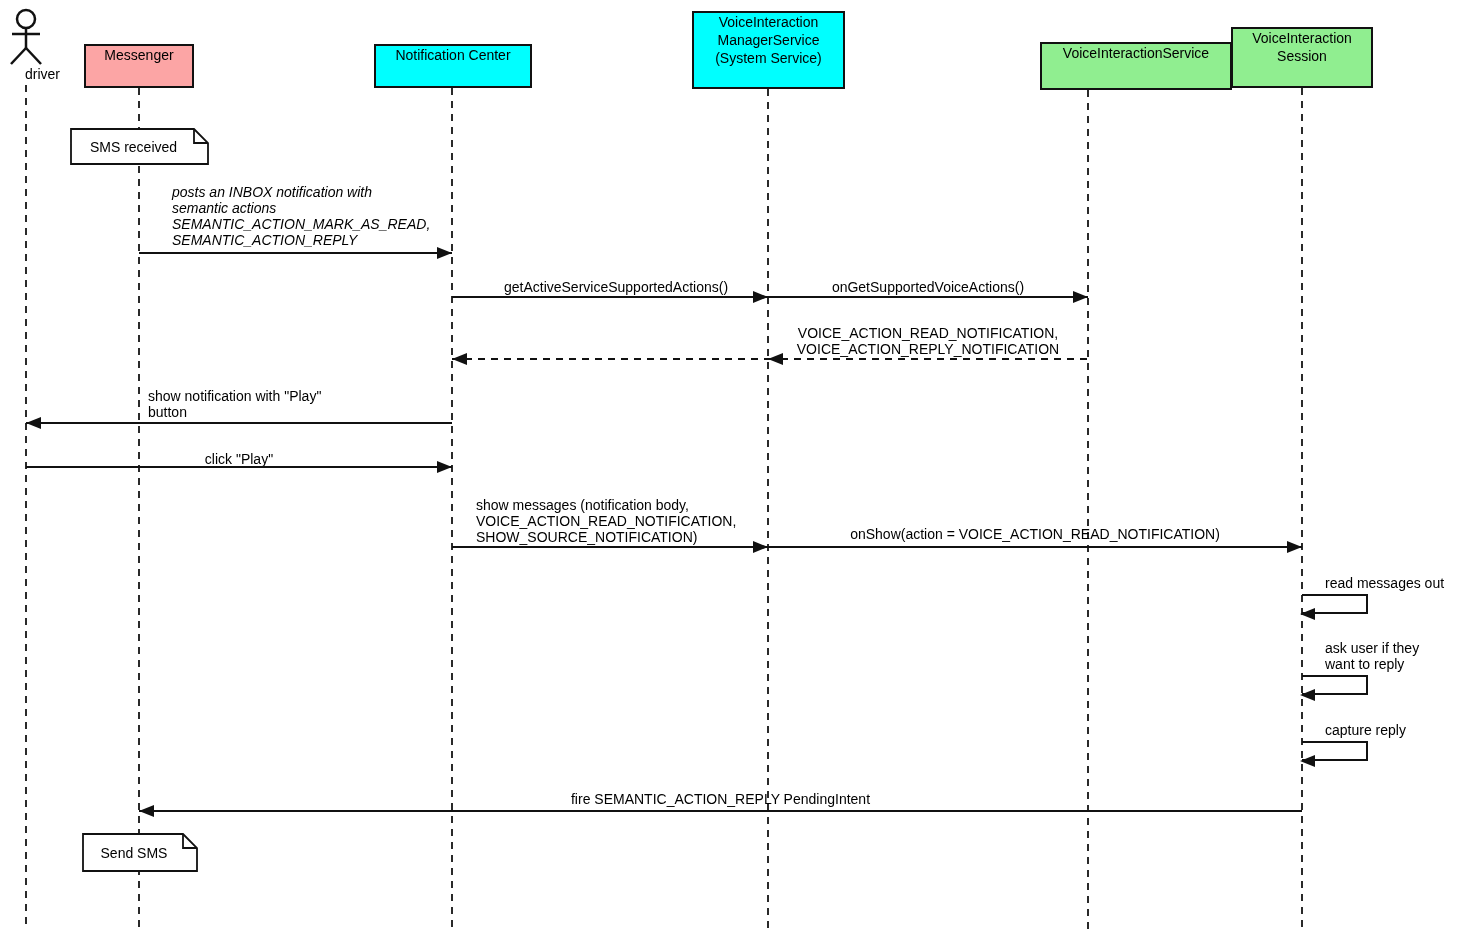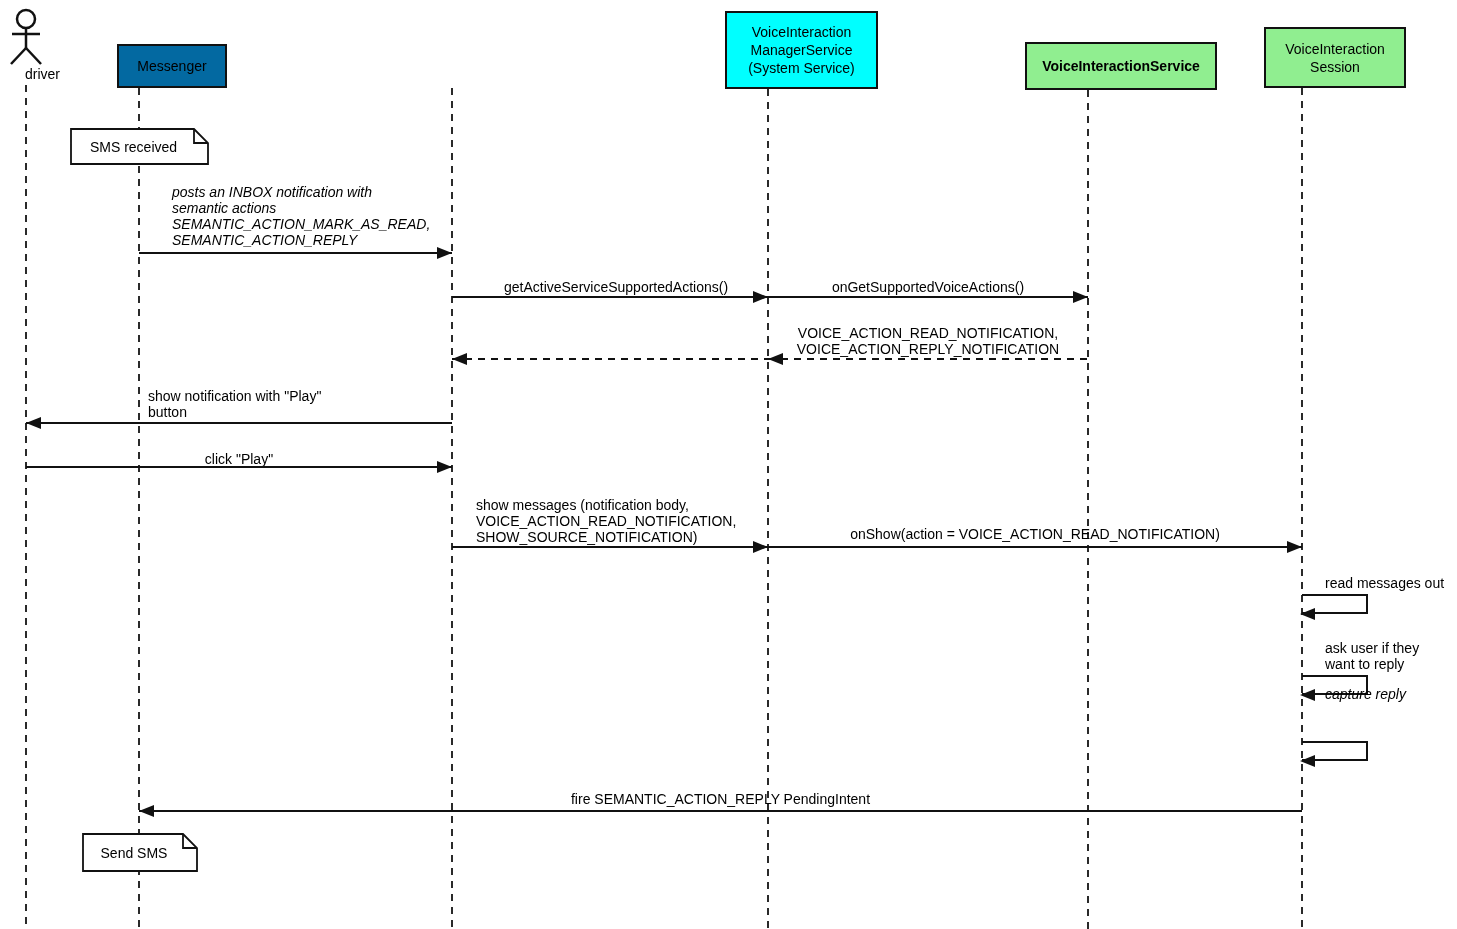--- a/index.html
+++ b/index.html
@@ -6,22 +6,22 @@
   html,body { background:#ffffff; }
   body { font-family:"Liberation Sans", sans-serif; color:#000; }
   .diagram { position:relative; width:1457px; height:929px; background:#fff; overflow:hidden; font-size:14px; }
 
   
   .lifeline { position:absolute; width:2px;
     background:repeating-linear-gradient(180deg,#2a2a2a 0 7px,transparent 7px 13px); }
 
   
   .participant { position:absolute; border:2.5px solid #111; display:flex;
-    align-items:center; justify-content:center; text-align:center;
-    white-space:pre-line; line-height:18px;margin-left:33px; }
+    align-items:flex-start; justify-content:center; text-align:center;
+    white-space:pre-line; line-height:18px; }
   .cyan { background:#00ffff; }
   .green { background:#90ee90; }
 
   
   .arrow { position:absolute; height:2px; background:#111; }
   .arrow.dashed { background:repeating-linear-gradient(90deg,#111 0 7px,transparent 7px 13px); }
   .head { position:absolute; width:0; height:0;
     border-top:6px solid transparent; border-bottom:6px solid transparent; }
   .head.right { right:0; top:-5px; border-left:15px solid #111; }
   .head.left { left:0; top:-5px; border-right:15px solid #111; }
@@ -62,29 +62,32 @@
     <svg width="52" height="58" viewBox="0 0 52 58">
       <circle cx="26" cy="11" r="9" fill="none" stroke="#111" stroke-width="2.5"></circle>
       <line x1="26" y1="20" x2="26" y2="40" stroke="#111" stroke-width="2.5"></line>
       <line x1="12" y1="26" x2="40" y2="26" stroke="#111" stroke-width="2.5"></line>
       <line x1="26" y1="40" x2="11" y2="56" stroke="#111" stroke-width="2.5"></line>
       <line x1="26" y1="40" x2="41" y2="56" stroke="#111" stroke-width="2.5"></line>
     </svg>
     <div class="actor-label" style="left:0; top:58px; width:52px;padding-left:25px;">driver</div>
   </div>
 
-  <div class="participant cyan" style="left: 84px; top: 44px; width: 110px; height: 44px; background-color: #0369a1;">
+  <div class="participant cyan" style="left: 84px; top: 44px; width: 110px; height: 44px; background-color: #fca5a5;">
     <span>Messenger</span>
+  </div>
+  <div class="participant cyan" style="left: 374px; top: 44px; width: 158px; height: 44px; background-color: rgb(0, 255, 255);">
+    <span>Notification Center</span>
   </div>
   <div class="participant cyan" style="left: 692px; top: 11px; width: 153px; height: 78px; background-color: rgb(0, 255, 255);">
     <span>VoiceInteraction
 ManagerService
 (System Service)</span>
   </div>
-  <div class="participant green" style="left: 992px; top: 42px; width: 192px; height: 48px; background-color: rgb(144, 238, 144); font-weight: bold;">
+  <div class="participant green" style="left: 1040px; top: 42px; width: 192px; height: 48px; background-color: rgb(144, 238, 144);">
     <span>VoiceInteractionService</span>
   </div>
   <div class="participant green" style="left: 1231px; top: 27px; width: 142px; height: 61px; background-color: rgb(144, 238, 144);">
     <span>VoiceInteraction
 Session</span>
   </div>
 
   <div class="note" style="left:70px; top:128px; width:139px; height:37px;">
     <svg width="139" height="37">
       <path d="M1,1 H124 L138,15 V36 H1 Z" fill="#ffffff" stroke="#111" stroke-width="1.8"></path>
@@ -148,21 +151,21 @@
   <div class="self-loop" style="left:1302px; top:594px;">
     <span class="head-left"></span>
   </div>
 
   <div class="label" style="left:1325px; top:640px;">ask user if they
 want to reply</div>
   <div class="self-loop" style="left:1302px; top:675px;">
     <span class="head-left"></span>
   </div>
 
-  <div class="label" style="left:1325px; top:686px;font-style:italic;">capture reply</div>
+  <div class="label" style="left:1325px; top:722px;">capture reply</div>
   <div class="self-loop" style="left:1302px; top:741px;">
     <span class="head-left"></span>
   </div>
 
   <div class="label center" style="left:139px; top:791px; width:1163px;">fire SEMANTIC_ACTION_REPLY PendingIntent</div>
   <div class="arrow" style="left:139px; top:810px; width:1163px;">
     <span class="head left"></span>
   </div>
 
   <div class="note" style="left:82px; top:833px; width:116px; height:39px;">

